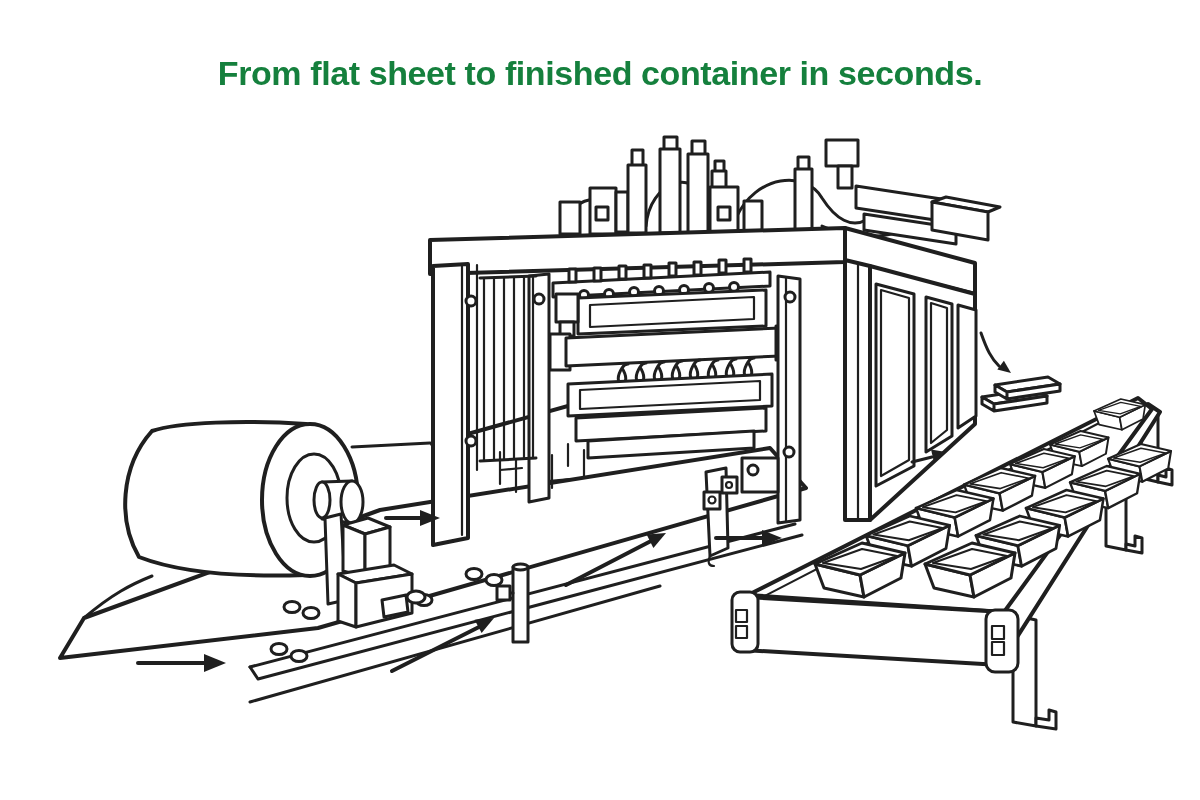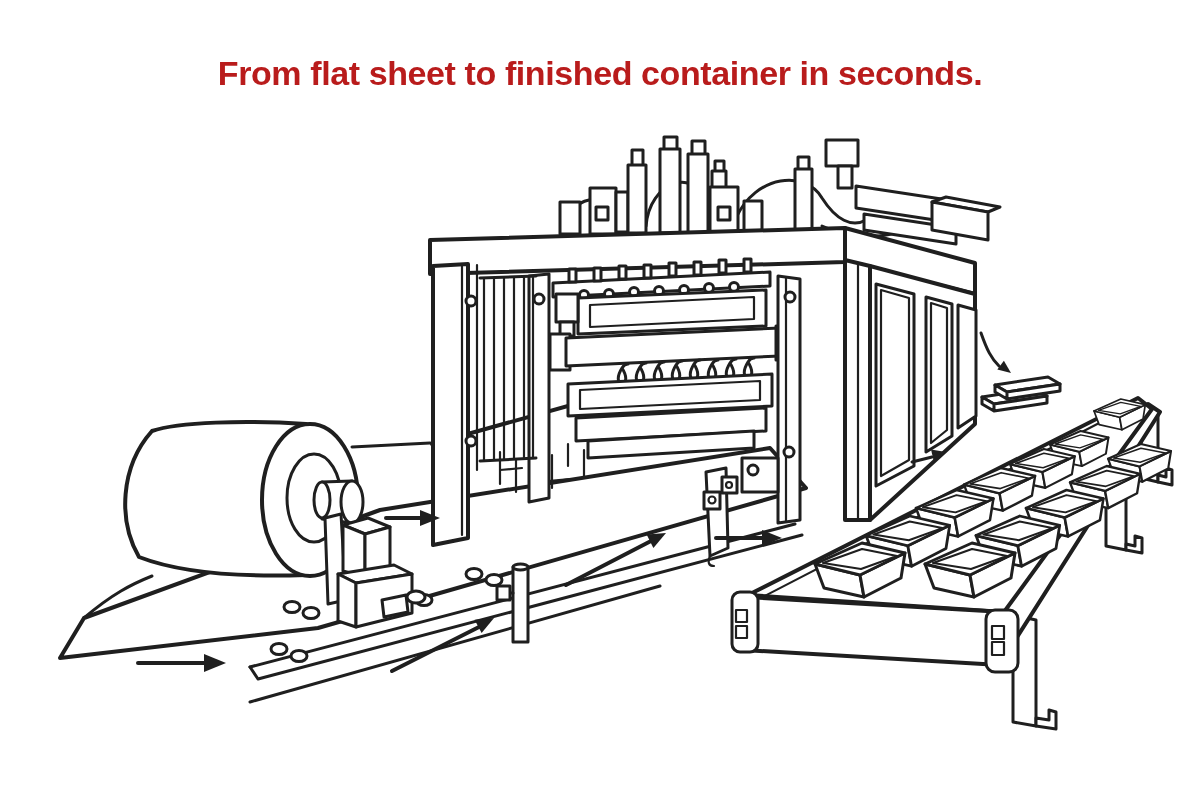--- a/index.html
+++ b/index.html
@@ -1,19 +1,19 @@
 <!DOCTYPE html>
 <html><head>
 <meta charset="utf-8">
 <style>
   html,body{margin:0;padding:0;background:#ffffff;}
   .stage{position:relative;width:1200px;height:800px;background:#ffffff;overflow:hidden;
          font-family:"Liberation Sans", sans-serif;}
   .title{position:absolute;top:54px;left:0;width:100%;margin:0;text-align:center;
-         font-size:34px;font-weight:700;letter-spacing:-0.4px;color:#b91c1c;}
+         font-size:34px;font-weight:700;letter-spacing:-0.4px;color:#15803d;}
   svg{position:absolute;left:0;top:0;}
   .o{fill:#ffffff;stroke:#1f1f1f;stroke-width:3;stroke-linejoin:round;stroke-linecap:round;}
   .o4{fill:#ffffff;stroke:#1f1f1f;stroke-width:4;stroke-linejoin:round;stroke-linecap:round;}
   .l{fill:none;stroke:#1f1f1f;stroke-width:3;stroke-linejoin:round;stroke-linecap:round;}
   .l2{fill:none;stroke:#1f1f1f;stroke-width:2.2;stroke-linejoin:round;stroke-linecap:round;}
   .l4{fill:none;stroke:#1f1f1f;stroke-width:4;stroke-linejoin:round;stroke-linecap:round;}
   .d{fill:#1f1f1f;stroke:none;}
 </style>
 </head>
 <body>

